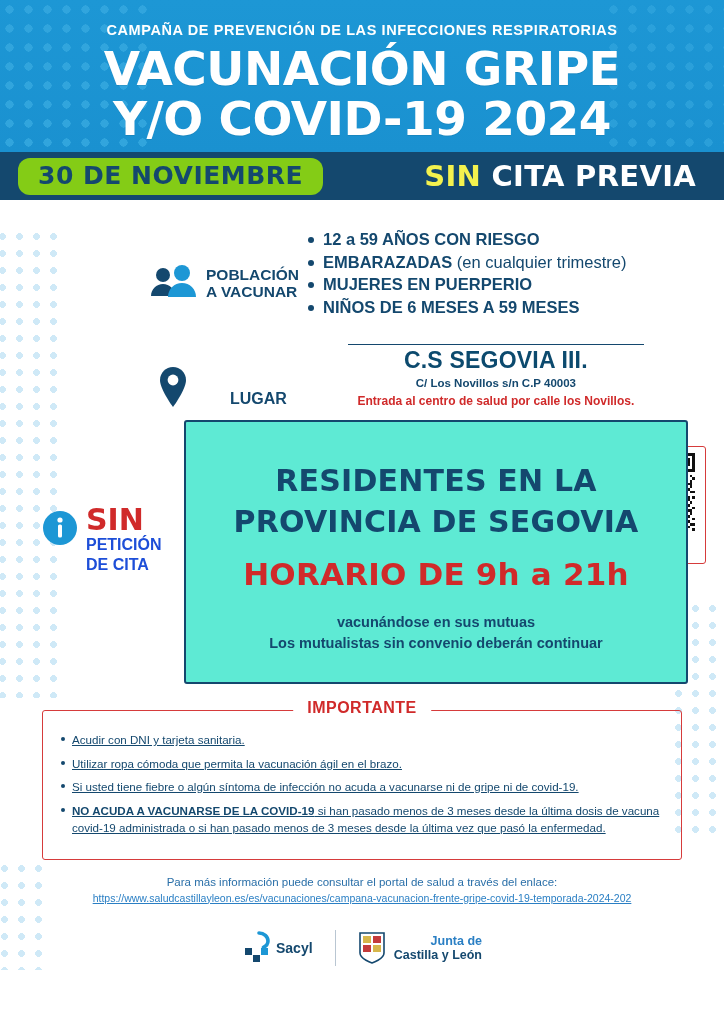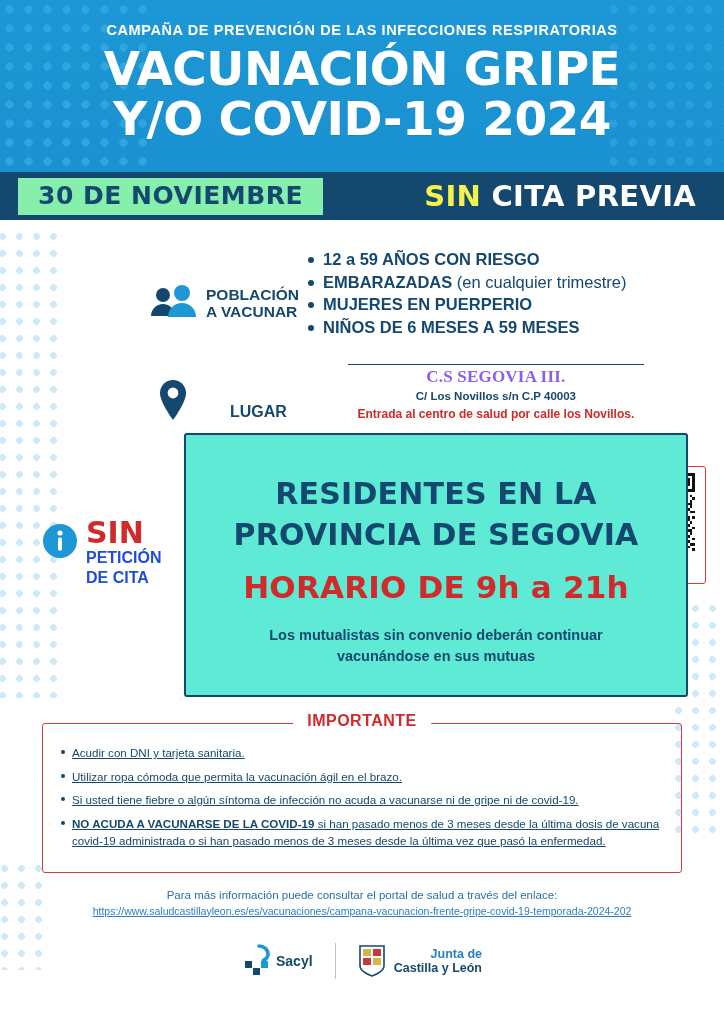--- a/index.html
+++ b/index.html
@@ -24,21 +24,21 @@
     background-size: 17px 17px;
     pointer-events: none;
   }
   .dots-left  { left: -6px;  top: 228px;  width: 72px;  height: 470px; }
   .dots-right { right: -6px; top: 600px;  width: 60px;  height: 240px; }
   .dots-bottom-left { left: -4px; top: 860px; width: 55px; height: 110px; }
 
   
   .header {
     position: relative;
-    height: 172px;
+    height: 152px;
     background: #1e9ad6;
     background: linear-gradient(180deg, #1d97d5 0%, #1a91d0 100%);
     color: #ffffff;
     padding-top: 22px;
     text-align: center;
   }
   .header-dots {
     position: absolute; left: 0; top: 0; width: 150px; height: 172px;
     background-image: radial-gradient(circle, #35a8df 4px, transparent 4.2px);
     background-size: 19px 19px;
@@ -71,27 +71,27 @@
   
   .datebar {
     position: relative;
     height: 48px;
     background: #14486e;
     display: flex;
     align-items: center;
   }
   .date-pill {
     margin-left: 18px;
-    background: #86efac;
+    background: #84cc16;
     color: #14486e;
     font-weight: bold;
     font-size: 25px;
     letter-spacing: .5px;
     padding: 3px 20px 5px 20px;
-    border-radius: 0;
+    border-radius: 12px;
     font-family: "DejaVu Sans", sans-serif;
   }
   .nocita {
     margin-left: auto;
     margin-right: 28px;
     font-family: "DejaVu Sans", sans-serif;
     font-weight: bold;
     font-size: 29px;
     color: #ffffff;
     letter-spacing: .3px;
@@ -190,24 +190,24 @@
     font-size: 16px;
     flex: none;
   }
   .place-info { margin-left: 12px; margin-top: 2px; text-align: center; width: 330px; }
   .place-rule {
     border-bottom: 1.4px solid #14486e;
     width: 296px;
     margin: 10px auto 2px auto;
   }
   .place-name {
-    font-family: Liberation Serif, serif;
-    font-weight: bold;
-    font-size: 17px;
-    color: #8b5cf6;
+    font-family: Liberation Sans, sans-serif;
+    font-weight: bold;
+    font-size: 23px;
+    color: #0c4a6e;
     letter-spacing: .2px;
     margin-top: 2px;
   }
   .place-addr {
     font-size: 11.5px;
     font-weight: bold;
     color: #14486e;
     margin-top: 3px;
   }
   .place-note {
@@ -664,22 +664,22 @@
           <div class="info-sub">PETICIÓN</div>
           <div class="info-sub">DE CITA</div>
         </div>
       </div>
 
       <div class="bigbox">
         <div class="bb-line">RESIDENTES EN LA</div>
         <div class="bb-line">PROVINCIA DE SEGOVIA</div>
         <div class="bb-hour">HORARIO DE 9h a 21h</div>
         <div class="bb-foot">
+          <div>vacunándose en sus mutuas</div>
           <div>Los mutualistas sin convenio deberán continuar</div>
-          <div>vacunándose en sus mutuas</div>
         </div>
       </div>
     </div>
 
     <div class="important-wrap">
       <div class="important-title">IMPORTANTE</div>
       <div class="important-box">
         <div class="imp-item"><span>Acudir con DNI y tarjeta sanitaria.</span></div>
         <div class="imp-item"><span>Utilizar ropa cómoda que permita la vacunación ágil en el brazo.</span></div>
         <div class="imp-item"><span>Si usted tiene fiebre o algún síntoma de infección no acuda a vacunarse ni de gripe ni de covid-19.</span></div>

